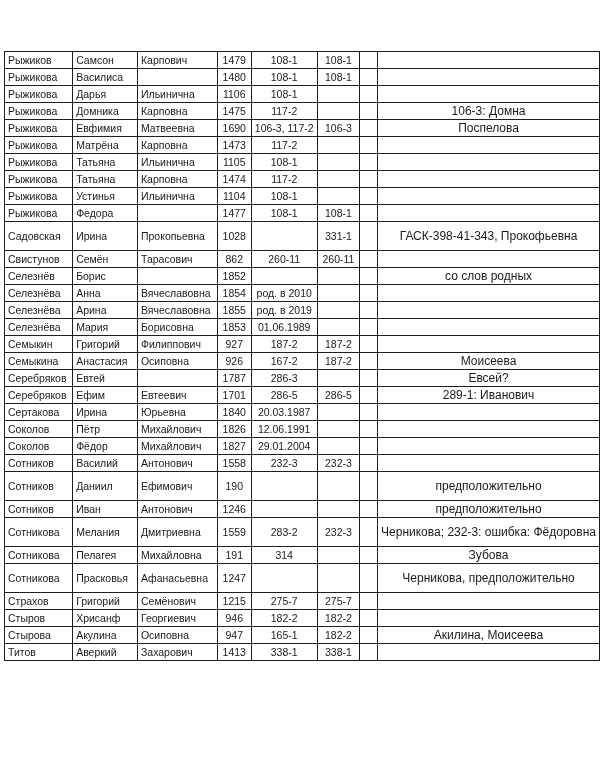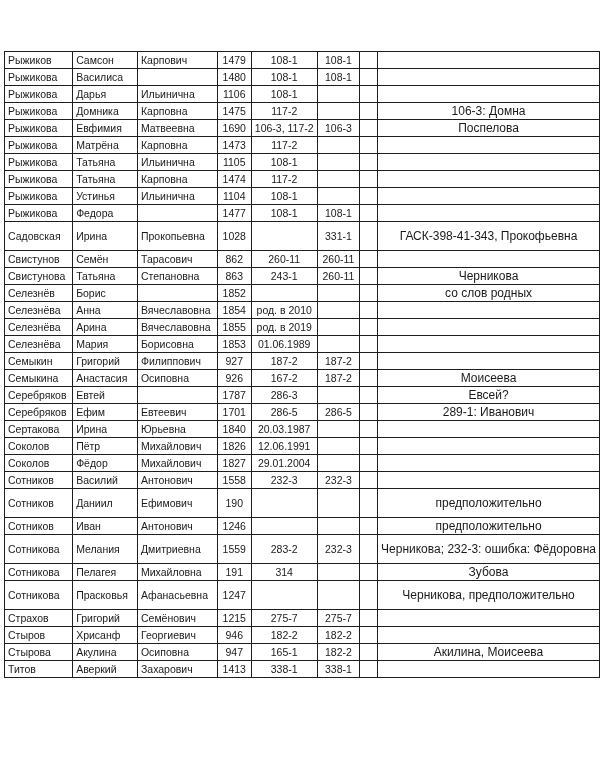--- a/index.html
+++ b/index.html
@@ -165,30 +165,20 @@
     <td class="c-last">Свистунов</td>
     <td class="c-first">Семён</td>
     <td class="c-patr">Тарасович</td>
     <td class="c-id">862</td>
     <td class="c-src1">260-11</td>
     <td class="c-src2">260-11</td>
     <td class="c-extra"></td>
     <td class="c-note"></td>
   </tr>
         <tr>
-    <td class="c-last">Свистунова</td>
-    <td class="c-first">Татьяна</td>
-    <td class="c-patr">Степановна</td>
-    <td class="c-id">863</td>
-    <td class="c-src1">243-1</td>
-    <td class="c-src2">260-11</td>
-    <td class="c-extra"></td>
-    <td class="c-note">Черникова</td>
-  </tr>
-        <tr>
     <td class="c-last">Селезнёв</td>
     <td class="c-first">Борис</td>
     <td class="c-patr"></td>
     <td class="c-id">1852</td>
     <td class="c-src1"></td>
     <td class="c-src2"></td>
     <td class="c-extra"></td>
     <td class="c-note">со слов родных</td>
   </tr>
         <tr>

